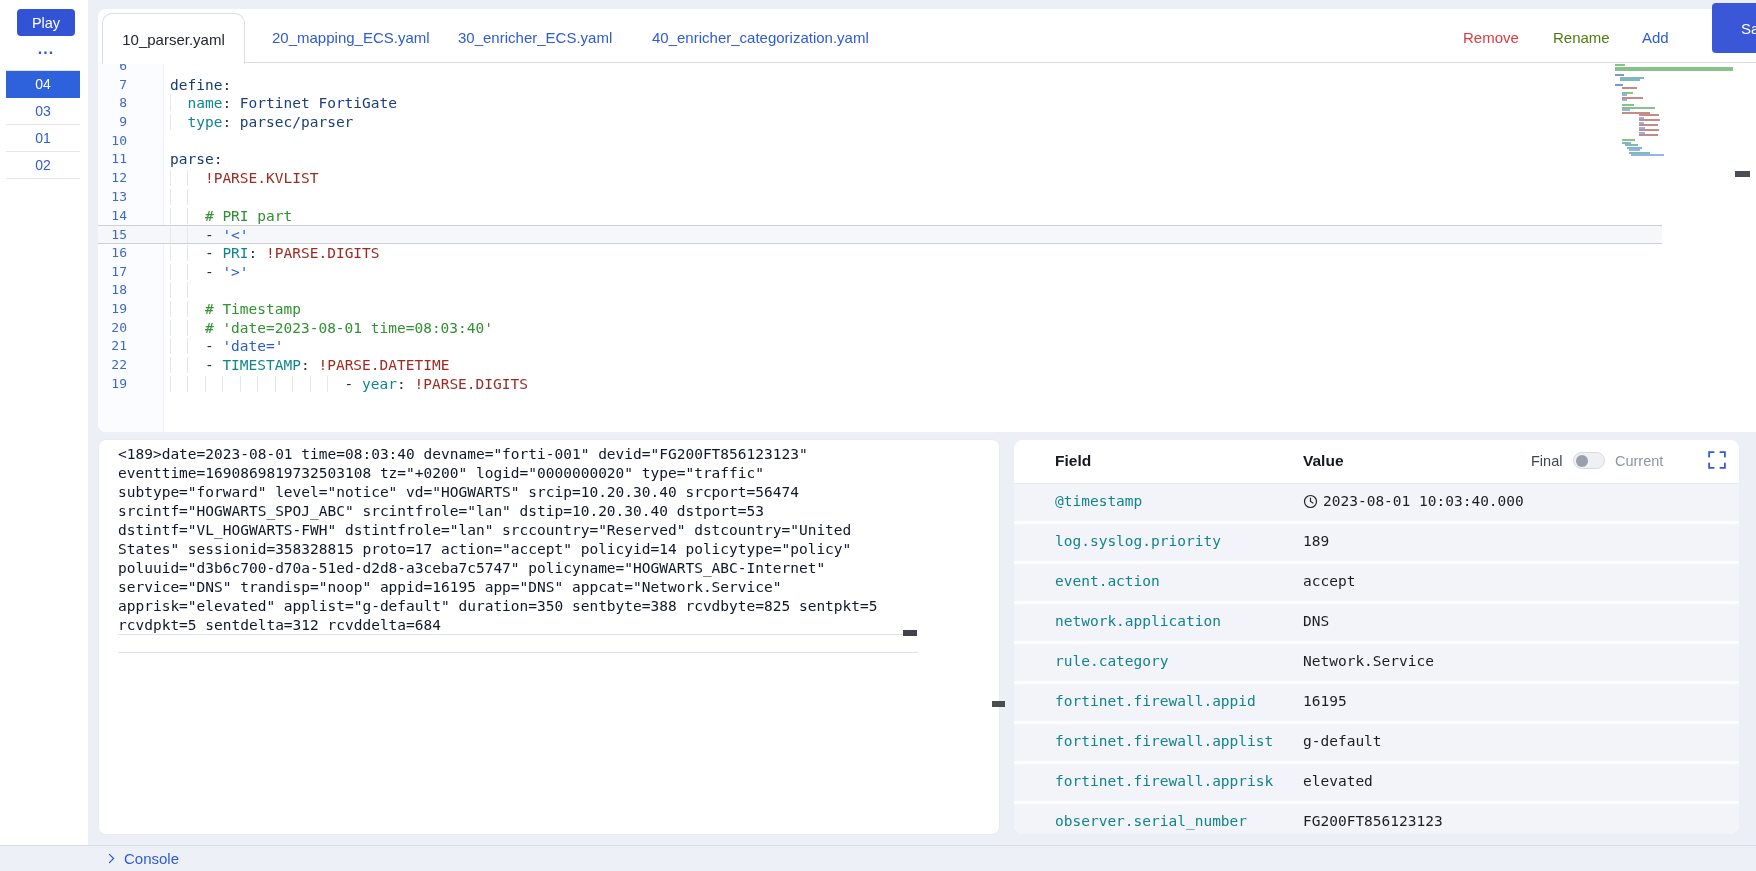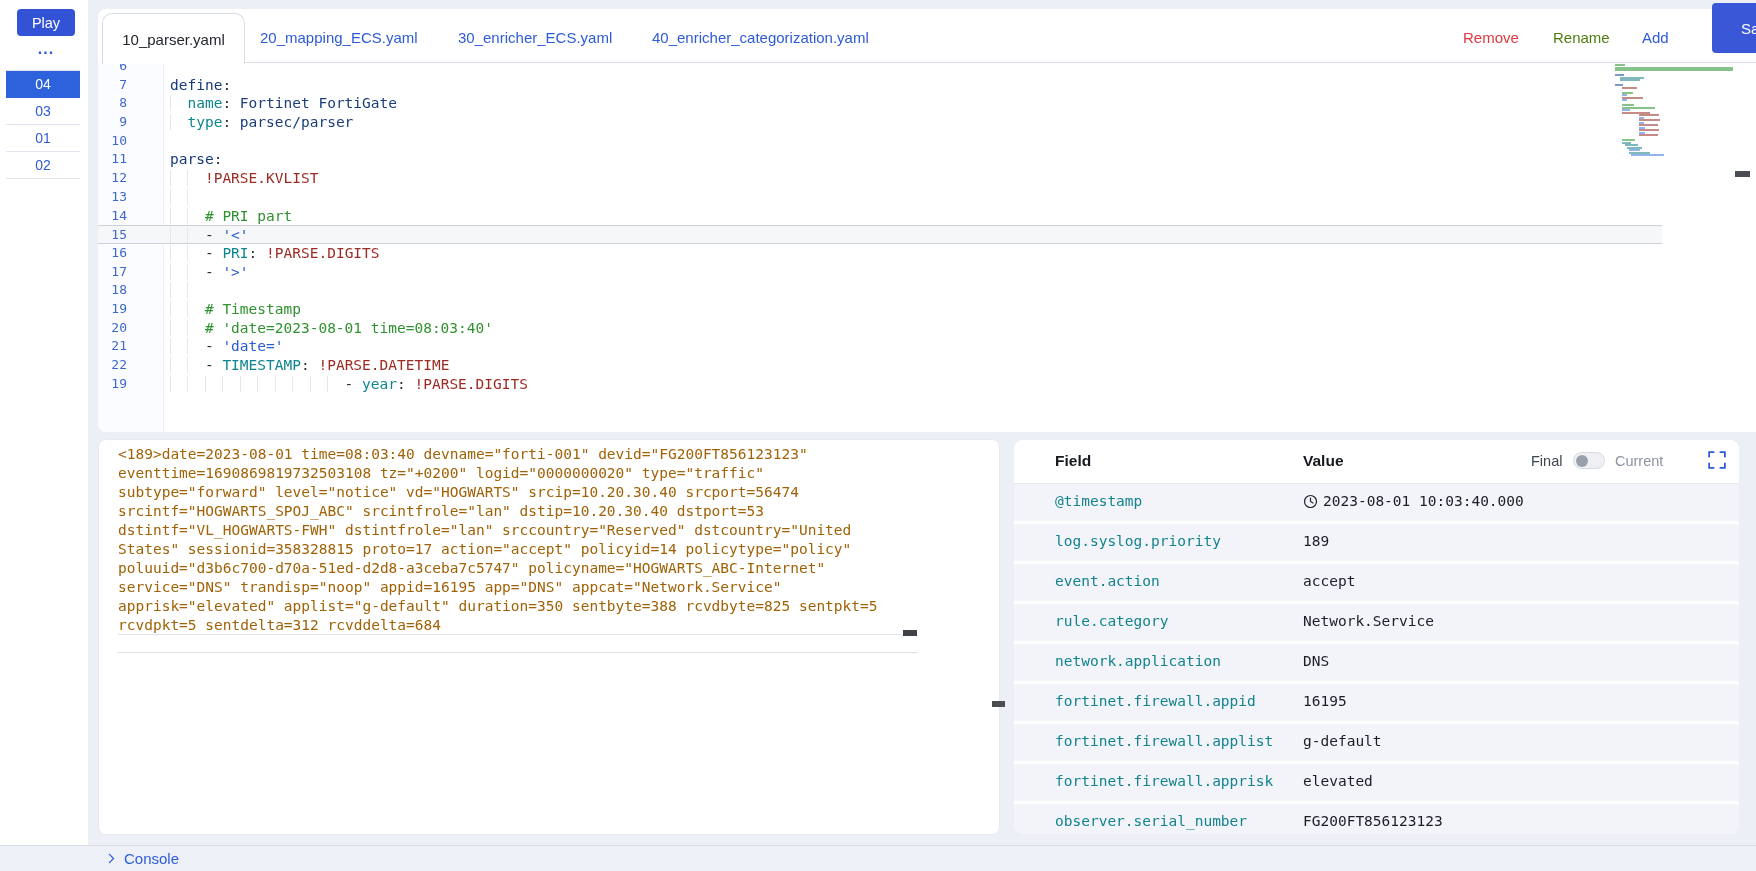--- a/index.html
+++ b/index.html
@@ -48,21 +48,21 @@
 
   .minimap{position:absolute;left:1517px;top:2px;width:121px;}
   .mm-row{height:2px;margin-bottom:0.5px;}
   .mm-bar{height:2px;}
   .ed-scroll-thumb{position:absolute;left:1637px;top:109px;width:15px;height:6px;background:#4a4d52;}
 
   
   .log-card{position:absolute;left:98px;top:439px;width:902px;height:396px;background:#fff;border:1px solid #e8eaf2;
     border-radius:8px;box-sizing:border-box;}
   .log-text{position:absolute;left:19px;top:5px;width:792px;font:14.5px/19px "DejaVu Sans Mono",monospace;
-    color:#a16207;white-space:pre-wrap;word-break:break-word;}
+    color:#0f172a;white-space:pre-wrap;word-break:break-word;}
   .log-sep1{position:absolute;left:19px;top:194px;width:800px;border-top:1px solid #dfe2ea;}
   .log-sep2{position:absolute;left:19px;top:212px;width:800px;border-top:1px solid #dfe2ea;}
   .log-thumb{position:absolute;left:804px;top:190px;width:14px;height:6px;background:#3f4248;}
   .divider-handle{position:absolute;right:-6px;top:261px;width:13px;height:6px;background:#4a4d52;z-index:4;}
 
   
   .fields-card{position:absolute;left:1013px;top:439px;width:727px;height:396px;background:#fff;border:1px solid #eceef5;
     border-radius:10px;box-sizing:border-box;overflow:hidden;}
   .f-header{position:absolute;left:0;right:0;top:0;height:43px;border-bottom:1px solid #e7e9f0;background:#fff;}
   .f-col{position:absolute;top:12px;font-size:15.5px;font-weight:700;color:#15181e;}
@@ -95,21 +95,21 @@
         <div class="side-item active">04</div>
         <div class="side-item">03</div>
         <div class="side-item">01</div>
         <div class="side-item">02</div>
       </div>
   </div>
 
   <div class="editor-card">
     <div class="ed-header">
       <div class="tab-active">10_parser.yaml</div>
-      <span class="tab-link" style="left:162px">20_mapping_ECS.yaml</span>
+      <span class="tab-link" style="left:174px">20_mapping_ECS.yaml</span>
       <span class="tab-link" style="left:360px">30_enricher_ECS.yaml</span>
       <span class="tab-link" style="left:554px">40_enricher_categorization.yaml</span>
       <span class="act-link" style="left:1365px;color:#e0393f">Remove</span>
       <span class="act-link" style="left:1455px;color:#4d7c0f">Rename</span>
       <span class="act-link" style="left:1544px;color:#2e5bd8">Add</span>
       <div class="save-btn">Save</div>
     </div>
     <div class="ed-body">
       <div class="gutter"></div>
       <div class="code-lines">
@@ -338,29 +338,29 @@
             <span>189</span>
           </span>
         </div>
         <div class="f-row">
           <span class="f-field">event.action</span>
           <span class="f-value">
             <span>accept</span>
           </span>
         </div>
         <div class="f-row">
+          <span class="f-field">network.application</span>
+          <span class="f-value">
+            <span>DNS</span>
+          </span>
+        </div>
+        <div class="f-row">
           <span class="f-field">rule.category</span>
           <span class="f-value">
             <span>Network.Service</span>
-          </span>
-        </div>
-        <div class="f-row">
-          <span class="f-field">network.application</span>
-          <span class="f-value">
-            <span>DNS</span>
           </span>
         </div>
         <div class="f-row">
           <span class="f-field">fortinet.firewall.appid</span>
           <span class="f-value">
             <span>16195</span>
           </span>
         </div>
         <div class="f-row">
           <span class="f-field">fortinet.firewall.applist</span>

